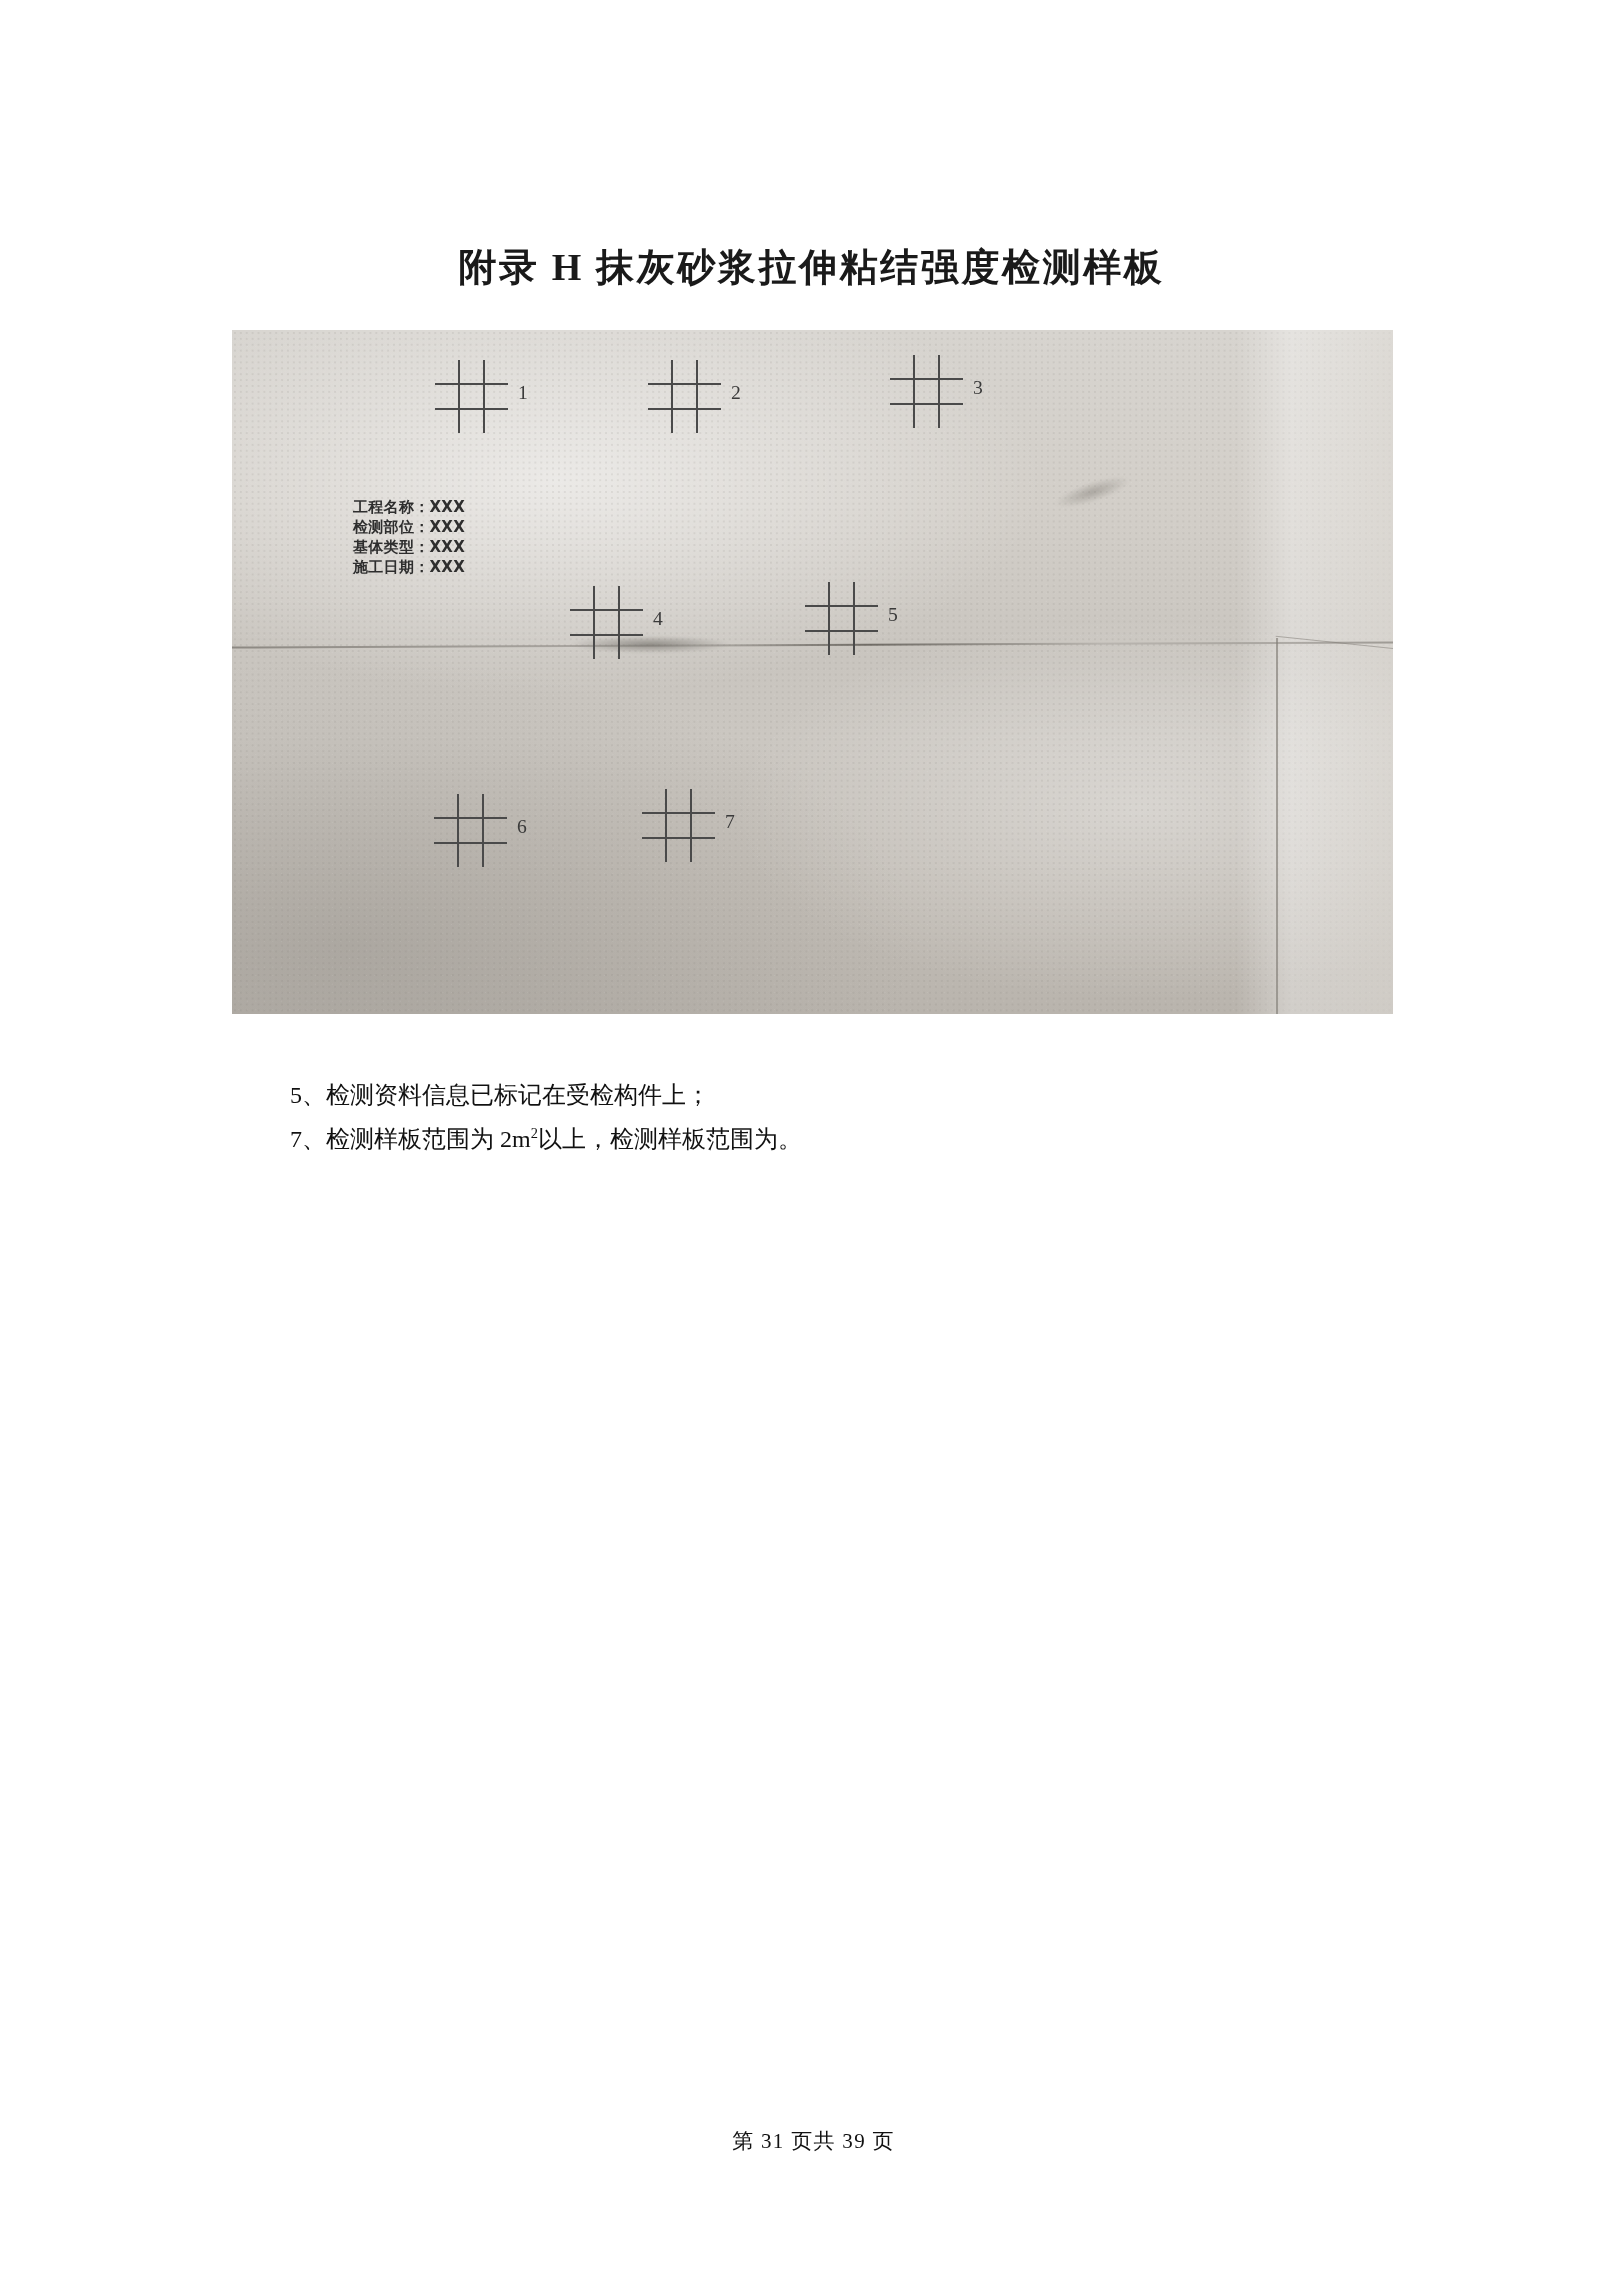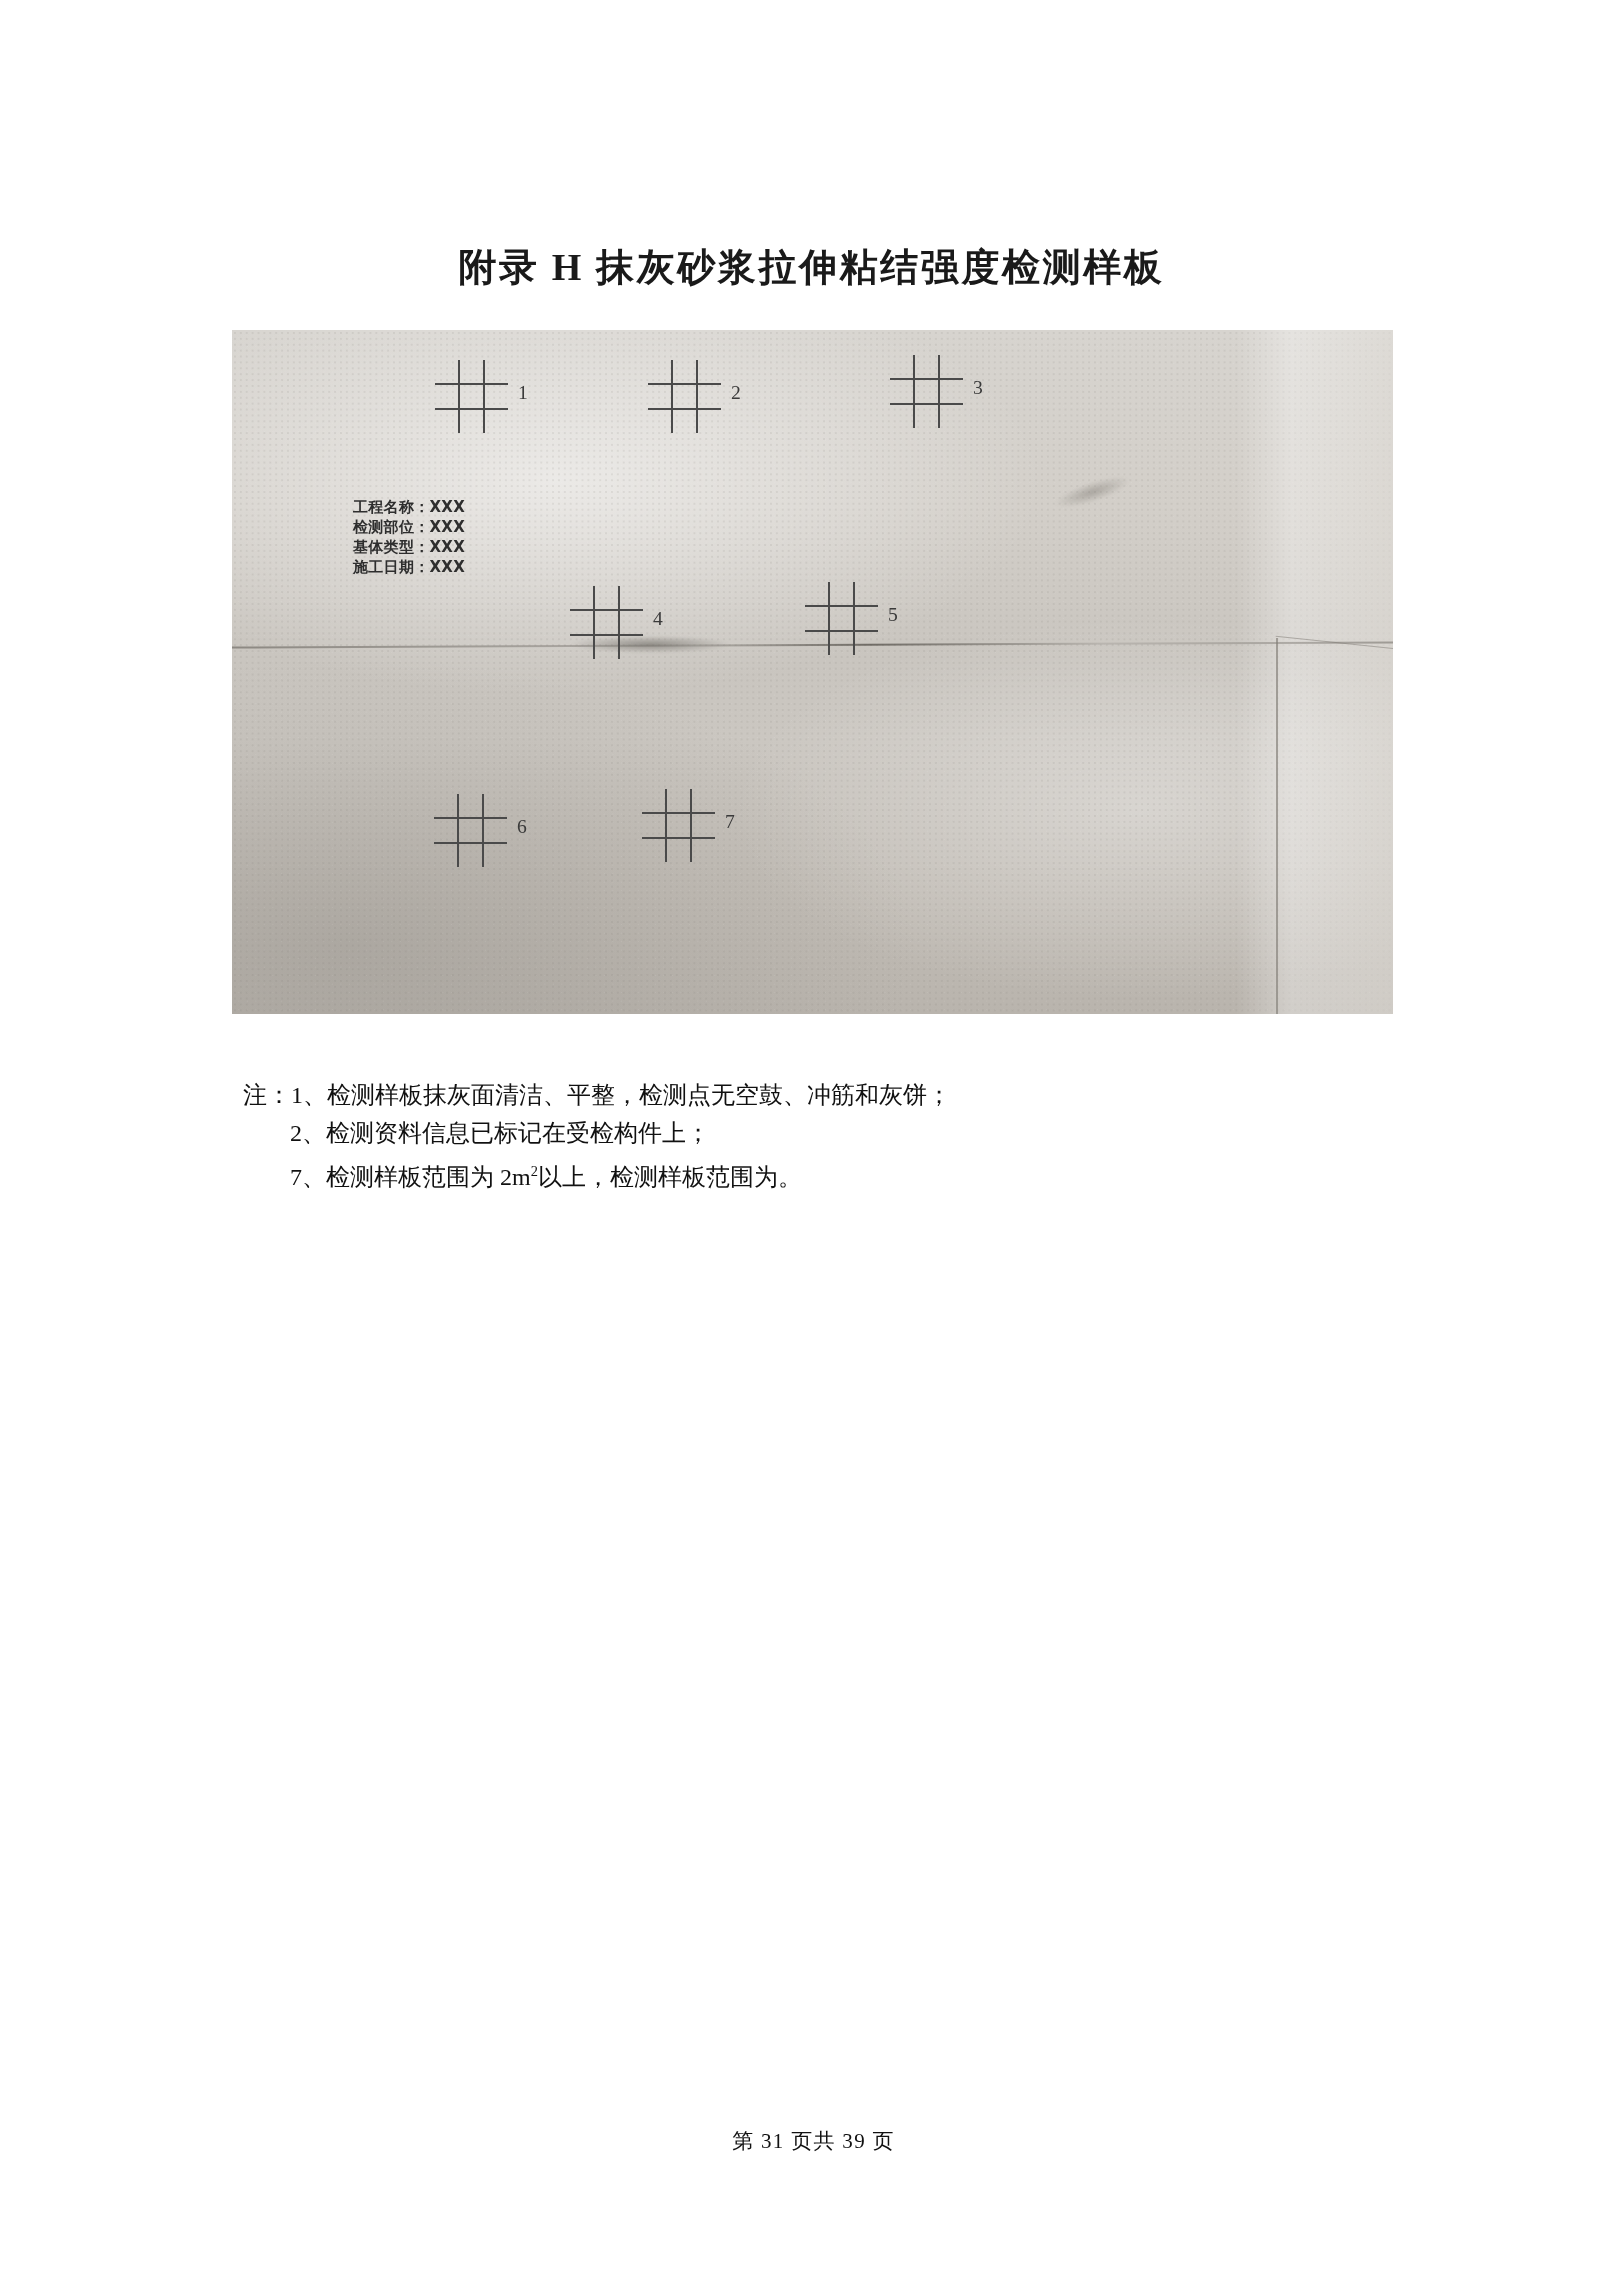--- a/index.html
+++ b/index.html
@@ -259,21 +259,20 @@
     <div class="mark" style="left:416px; top:465px;">
       <span class="v1"></span>
         <span class="v2"></span>
         <span class="h1"></span>
         <span class="h2"></span>
       <div class="mark-label">7</div>
     </div>
   </div>
 
   <div class="notes">
-    <div class="note-line"><span>注：</span><span>1、检测样板抹灰面清洁、平整，检测点无空鼓、冲筋和灰饼；</span></div>
-    <div class="note-line"><span class="indent"></span><span>2、检测资料信息已标记在受检构件上；</span></div>
+    <div class="note-line"><span class="indent"></span><span>5、检测资料信息已标记在受检构件上；</span></div>
     <div class="note-line"><span class="indent"></span><span>7、检测样板范围为 2m</span><sup>2</sup><span>以上，检测样板范围为。</span></div>
   </div>
 
   <div class="footer">第 31 页共 39 页</div>
 
 </div>
 
 
 </body></html>

